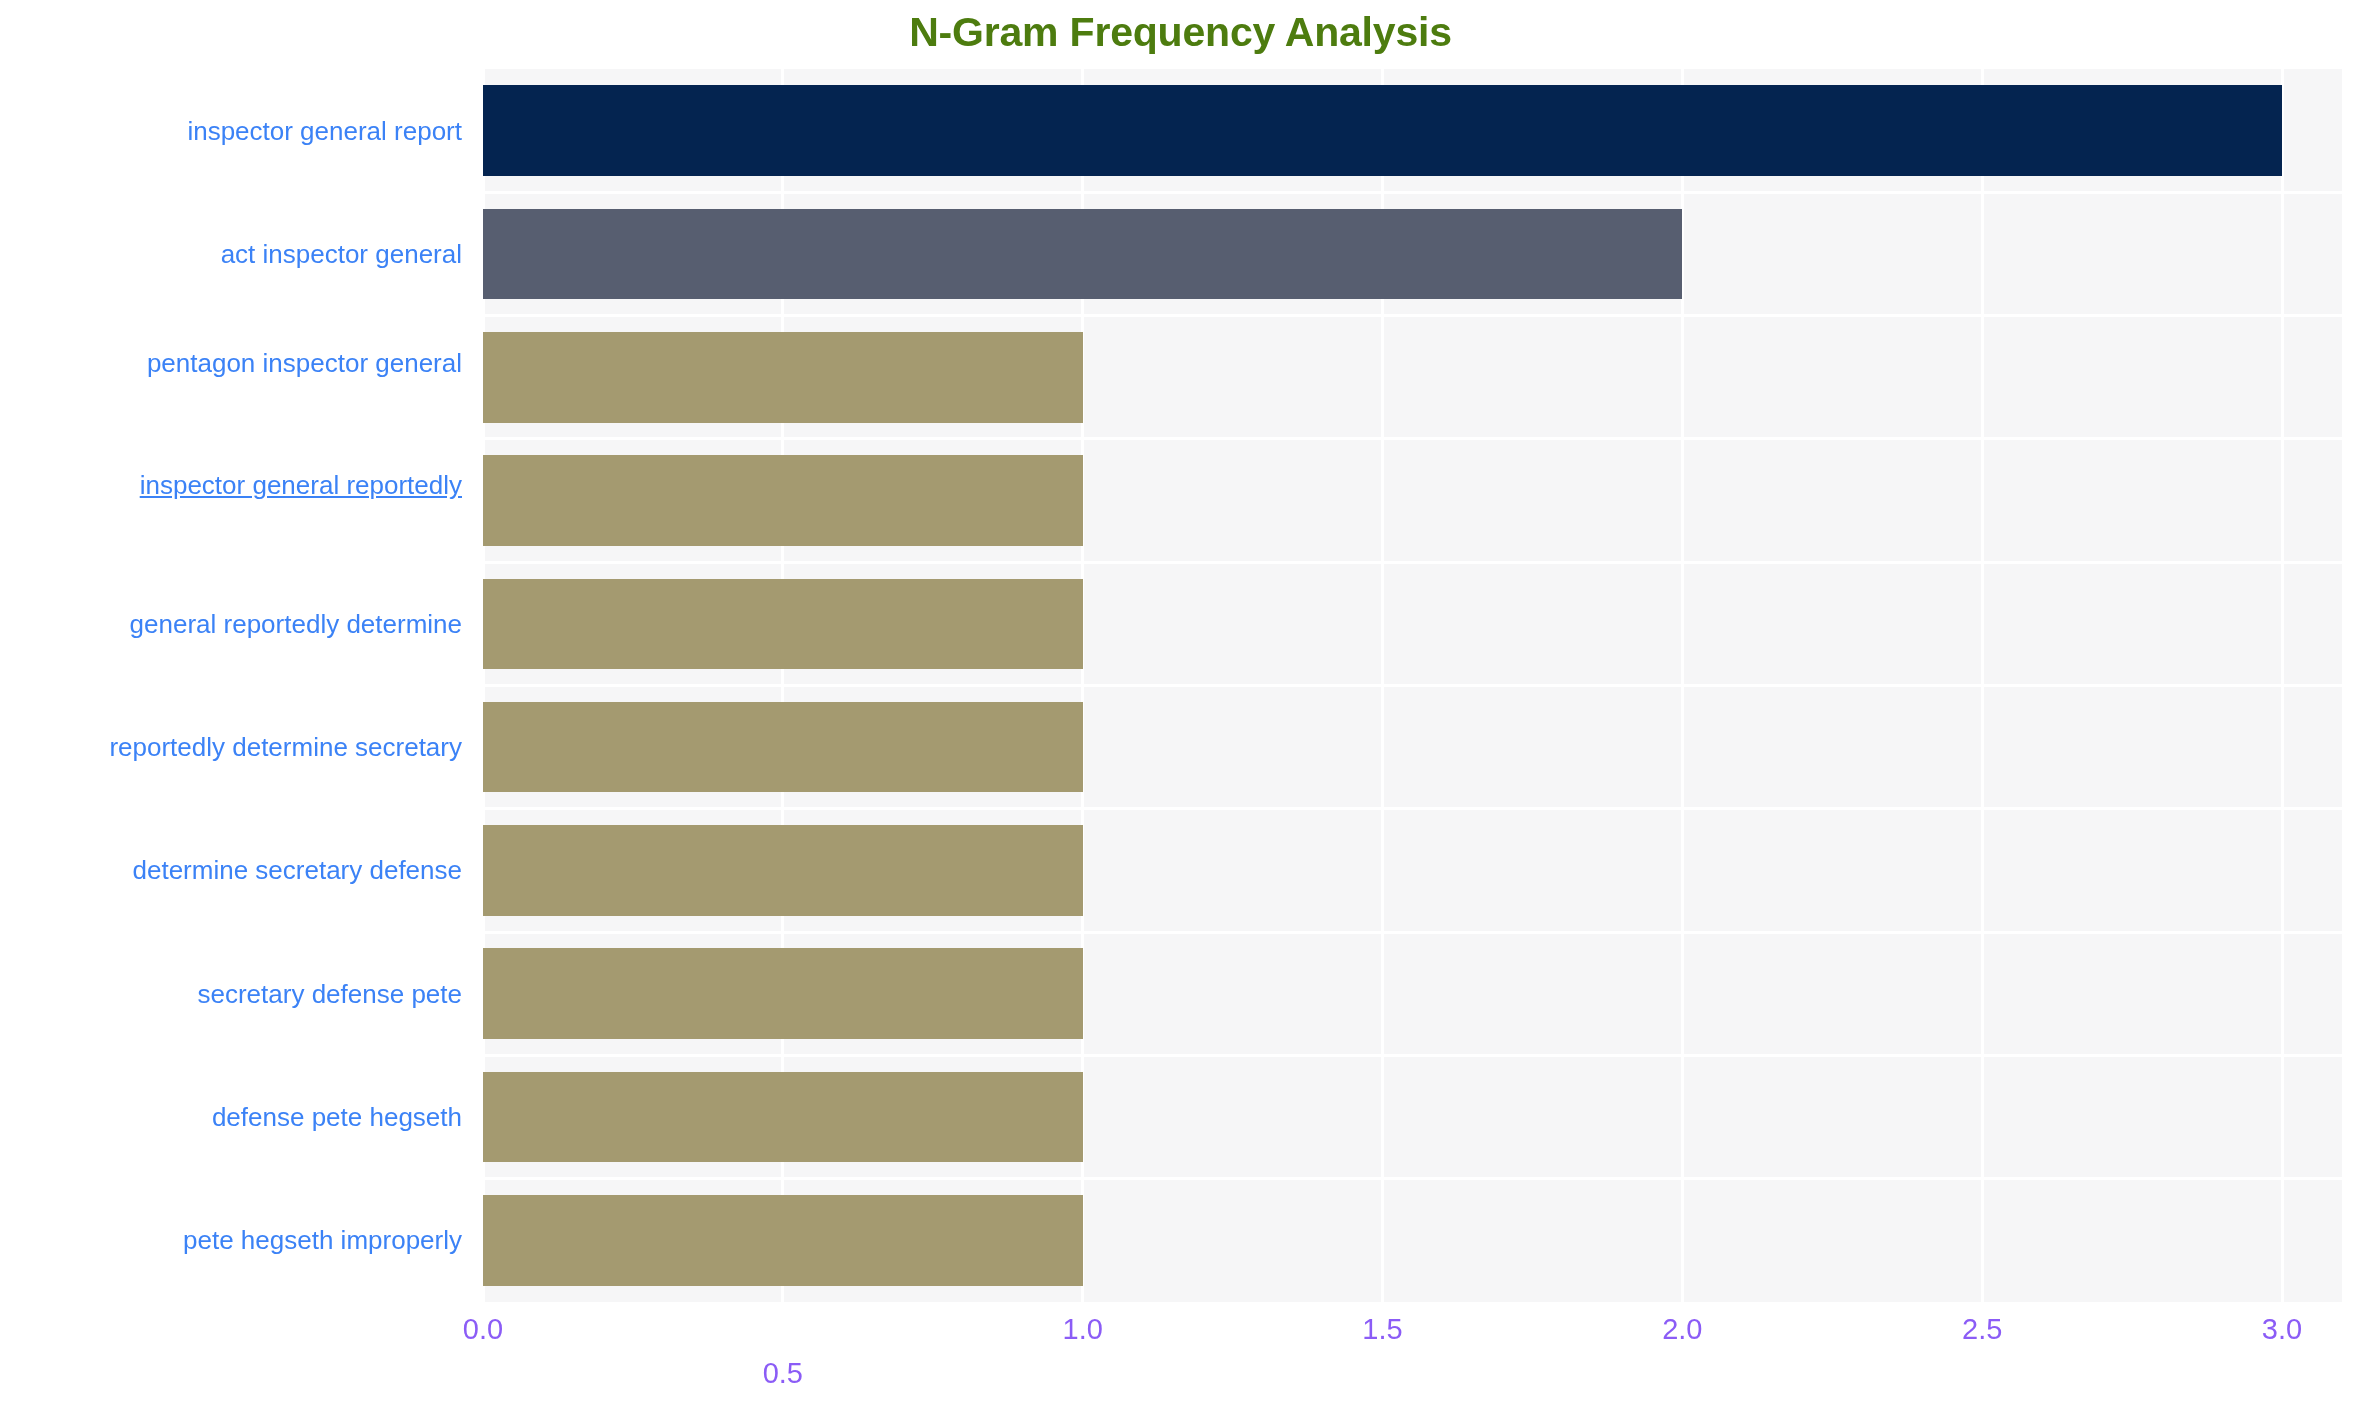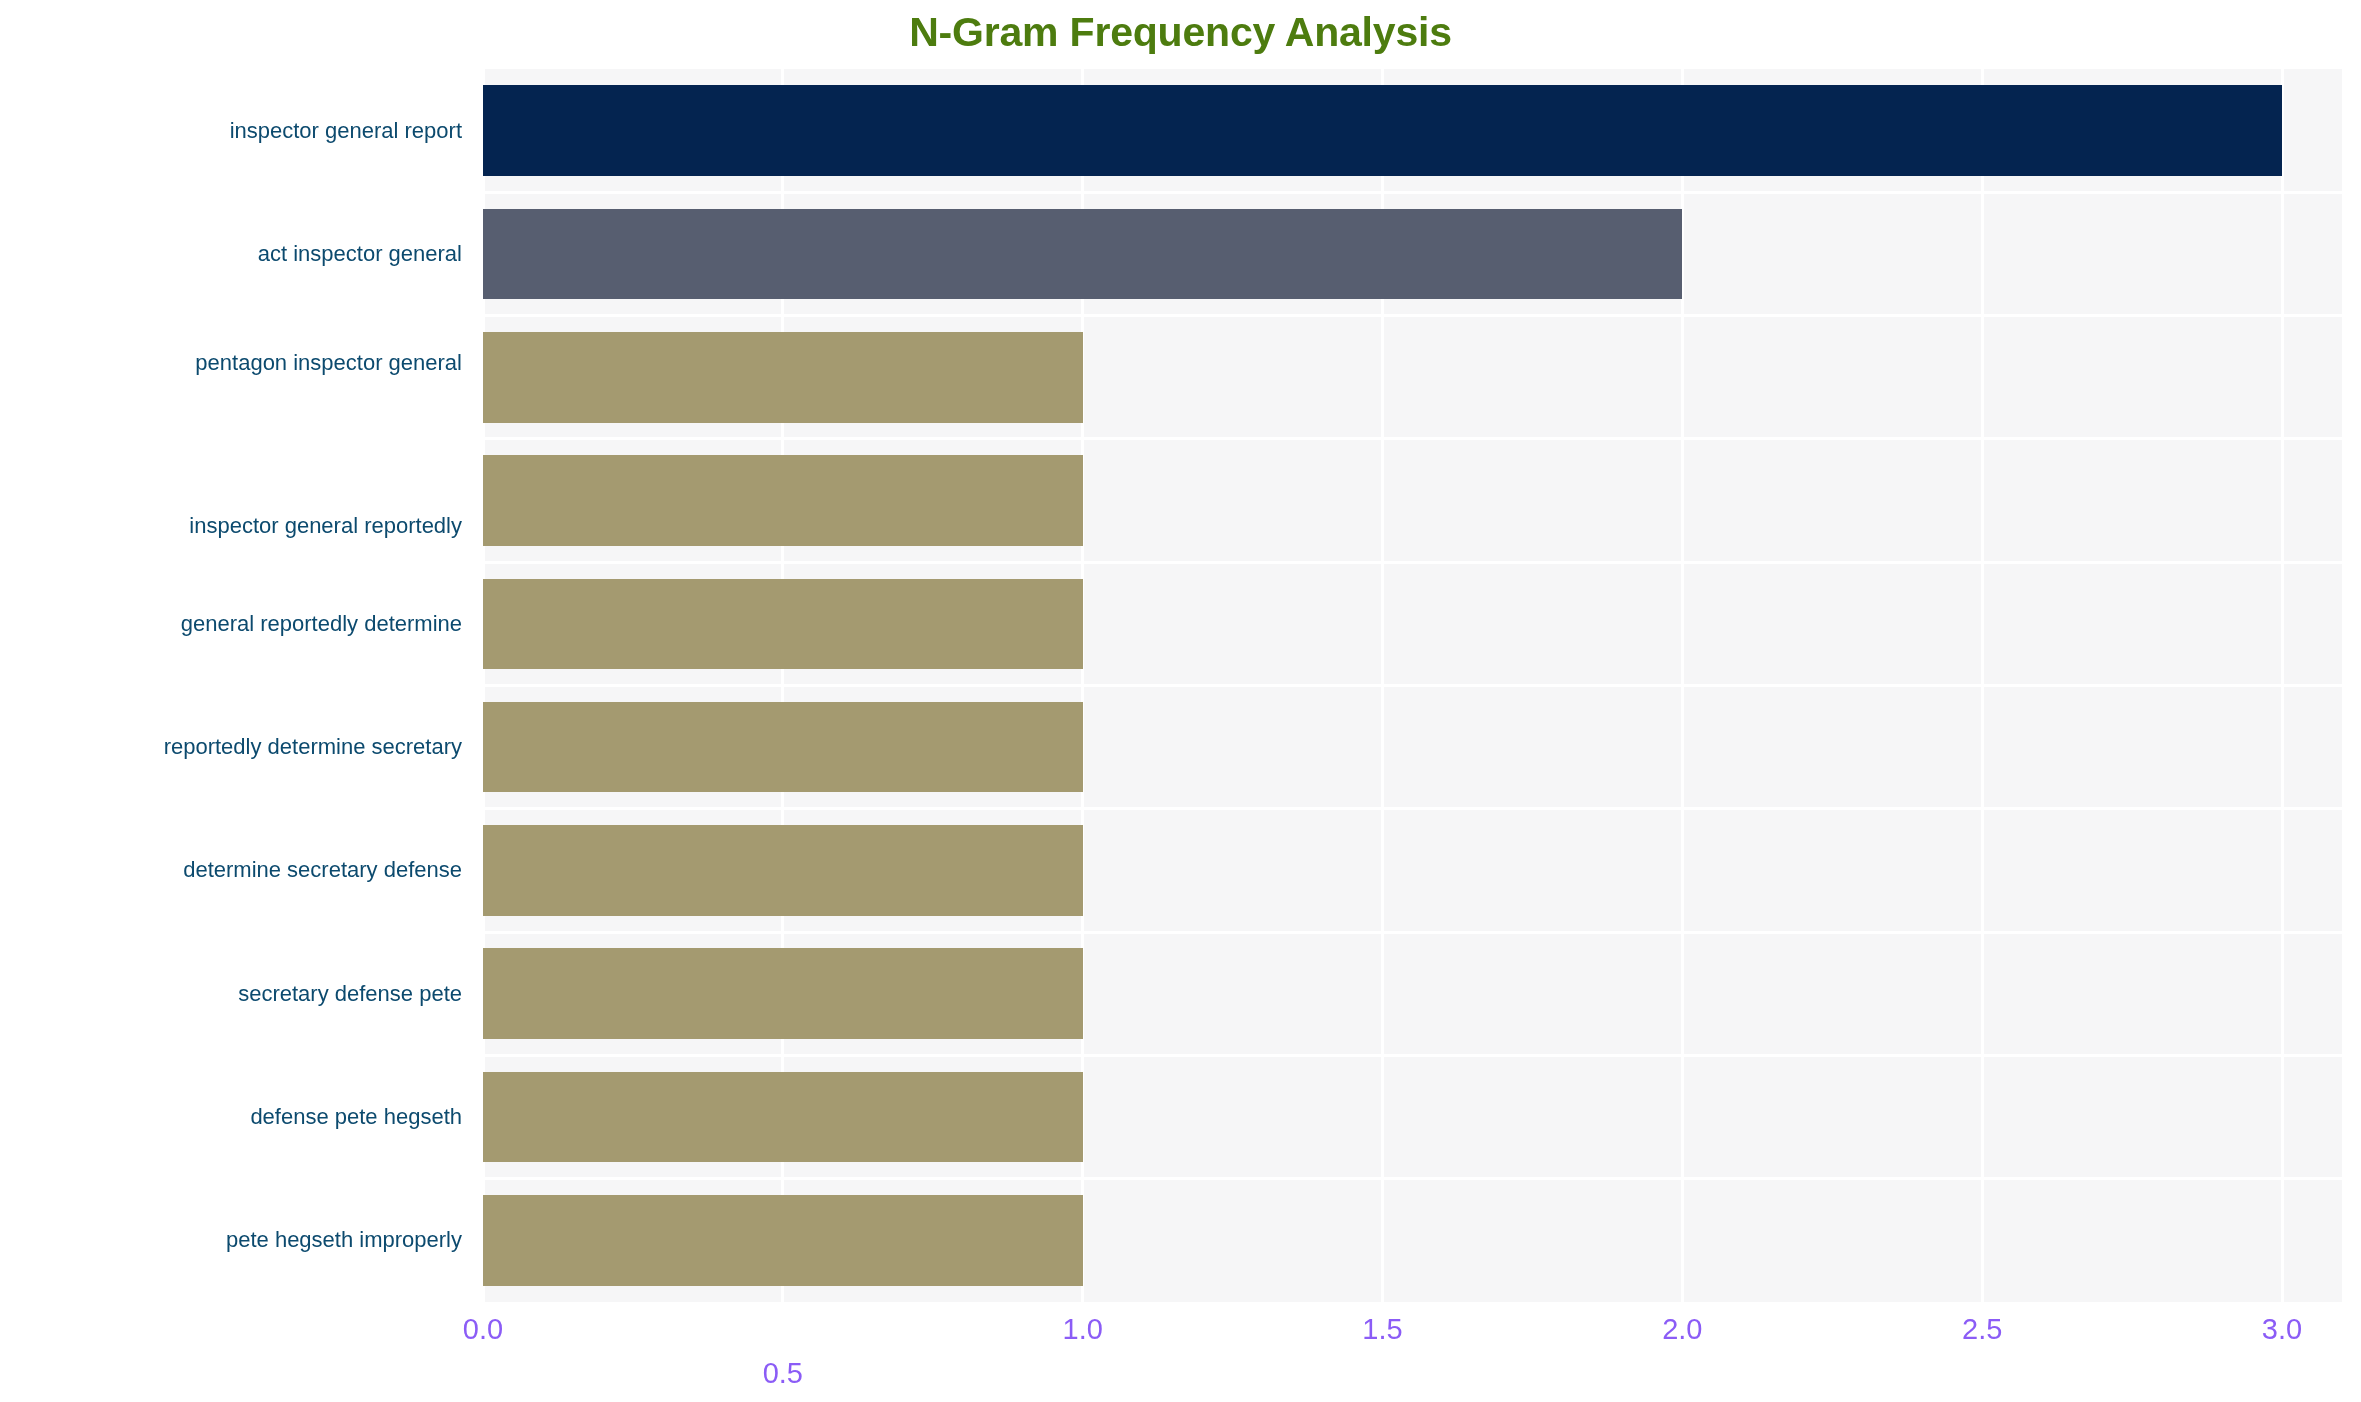--- a/index.html
+++ b/index.html
@@ -69,22 +69,22 @@
     position: absolute;
     left: 0;
     top: 0;
     height: 100%;
   }
   .ytick-wrap {
     position: absolute;
     left: 0;
     width: 462px;
     text-align: right;
-    font-size: 22px;
-    color: #0c4a6e;
+    font-size: 26px;
+    color: #3b82f6;
     white-space: nowrap;
     line-height: 34px;
   }
 
   
   .xtick {
     position: absolute;
     top: 1312px;
     width: 160px;
     margin-left: -80px;
@@ -166,21 +166,21 @@
         <div class="bar-row" style="top: 1126.04px; height: 90.6255px;">
           <div class="bar" title="pete hegseth improperly: 1" style="width: 599.677px; background: rgb(164, 154, 112);"></div>
         </div>
       </div>
   </div>
 
   <div id="ytick-labels">
       <div class="ytick-wrap" style="top: 113.65px; left: 0px; width: 462px;">inspector general report</div>
       <div class="ytick-wrap" style="top: 236.95px; left: 0px; width: 462px;">act inspector general</div>
       <div class="ytick-wrap" style="top: 346px; left: 0px; width: 462px;">pentagon inspector general</div>
-      <div class="ytick-wrap" style="top: 509px; left: 0px; width: 462px;">inspector general reportedly</div>
+      <div class="ytick-wrap" style="top: 468px; left: 0px; width: 462px; text-decoration: underline;">inspector general reportedly</div>
       <div class="ytick-wrap" style="top: 606.85px; left: 0px; width: 462px;">general reportedly determine</div>
       <div class="ytick-wrap" style="top: 730.15px; left: 0px; width: 462px;">reportedly determine secretary</div>
       <div class="ytick-wrap" style="top: 853.45px; left: 0px; width: 462px;">determine secretary defense</div>
       <div class="ytick-wrap" style="top: 976.75px; left: 0px; width: 462px;">secretary defense pete</div>
       <div class="ytick-wrap" style="top: 1100.05px; left: 0px; width: 462px;">defense pete hegseth</div>
       <div class="ytick-wrap" style="top: 1223.35px; left: 0px; width: 462px;">pete hegseth improperly</div>
     </div>
   <div id="xtick-labels">
       <div class="xtick" style="left: 483px;">0.0</div>
       <div class="xtick" style="left: 782.839px; margin-top: 44px;">0.5</div>

